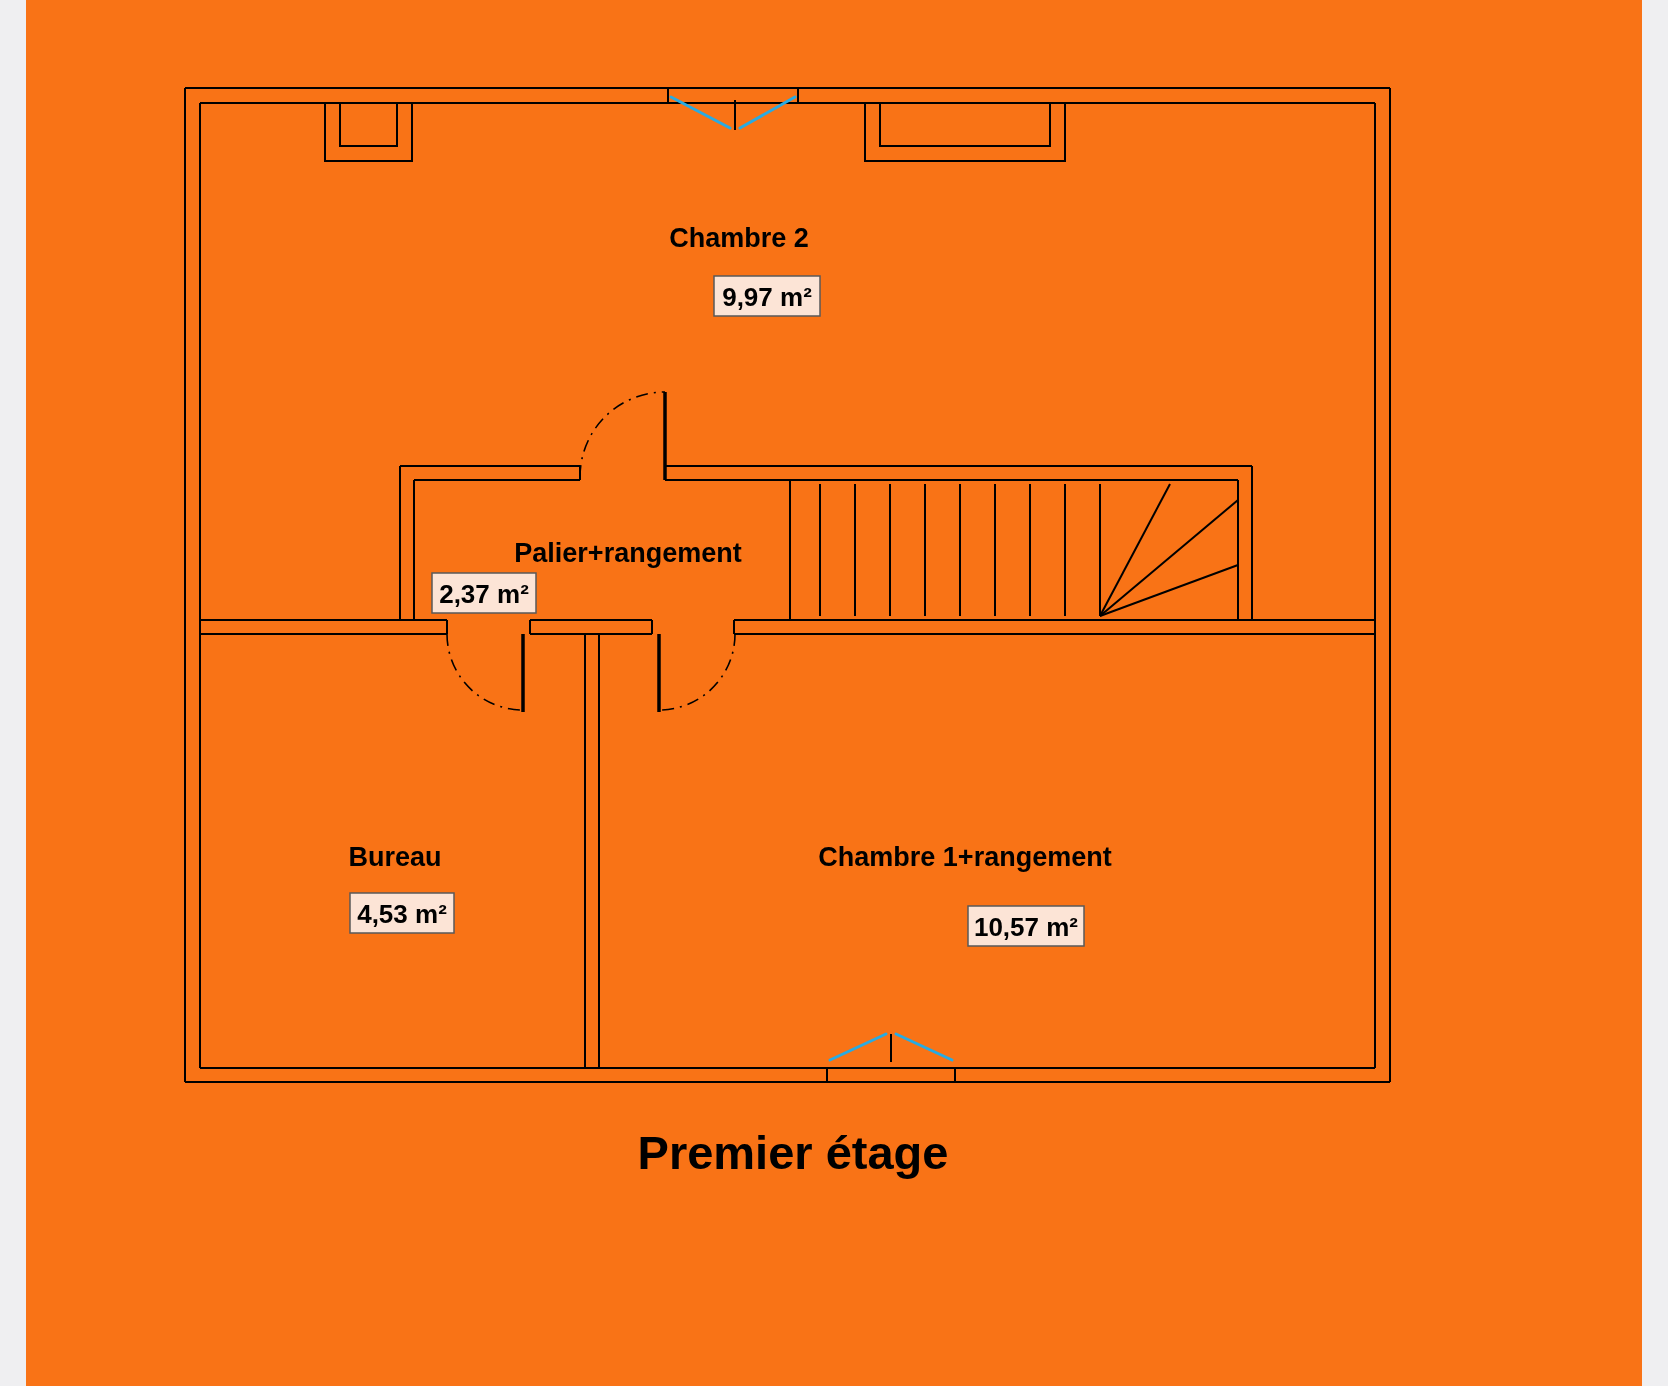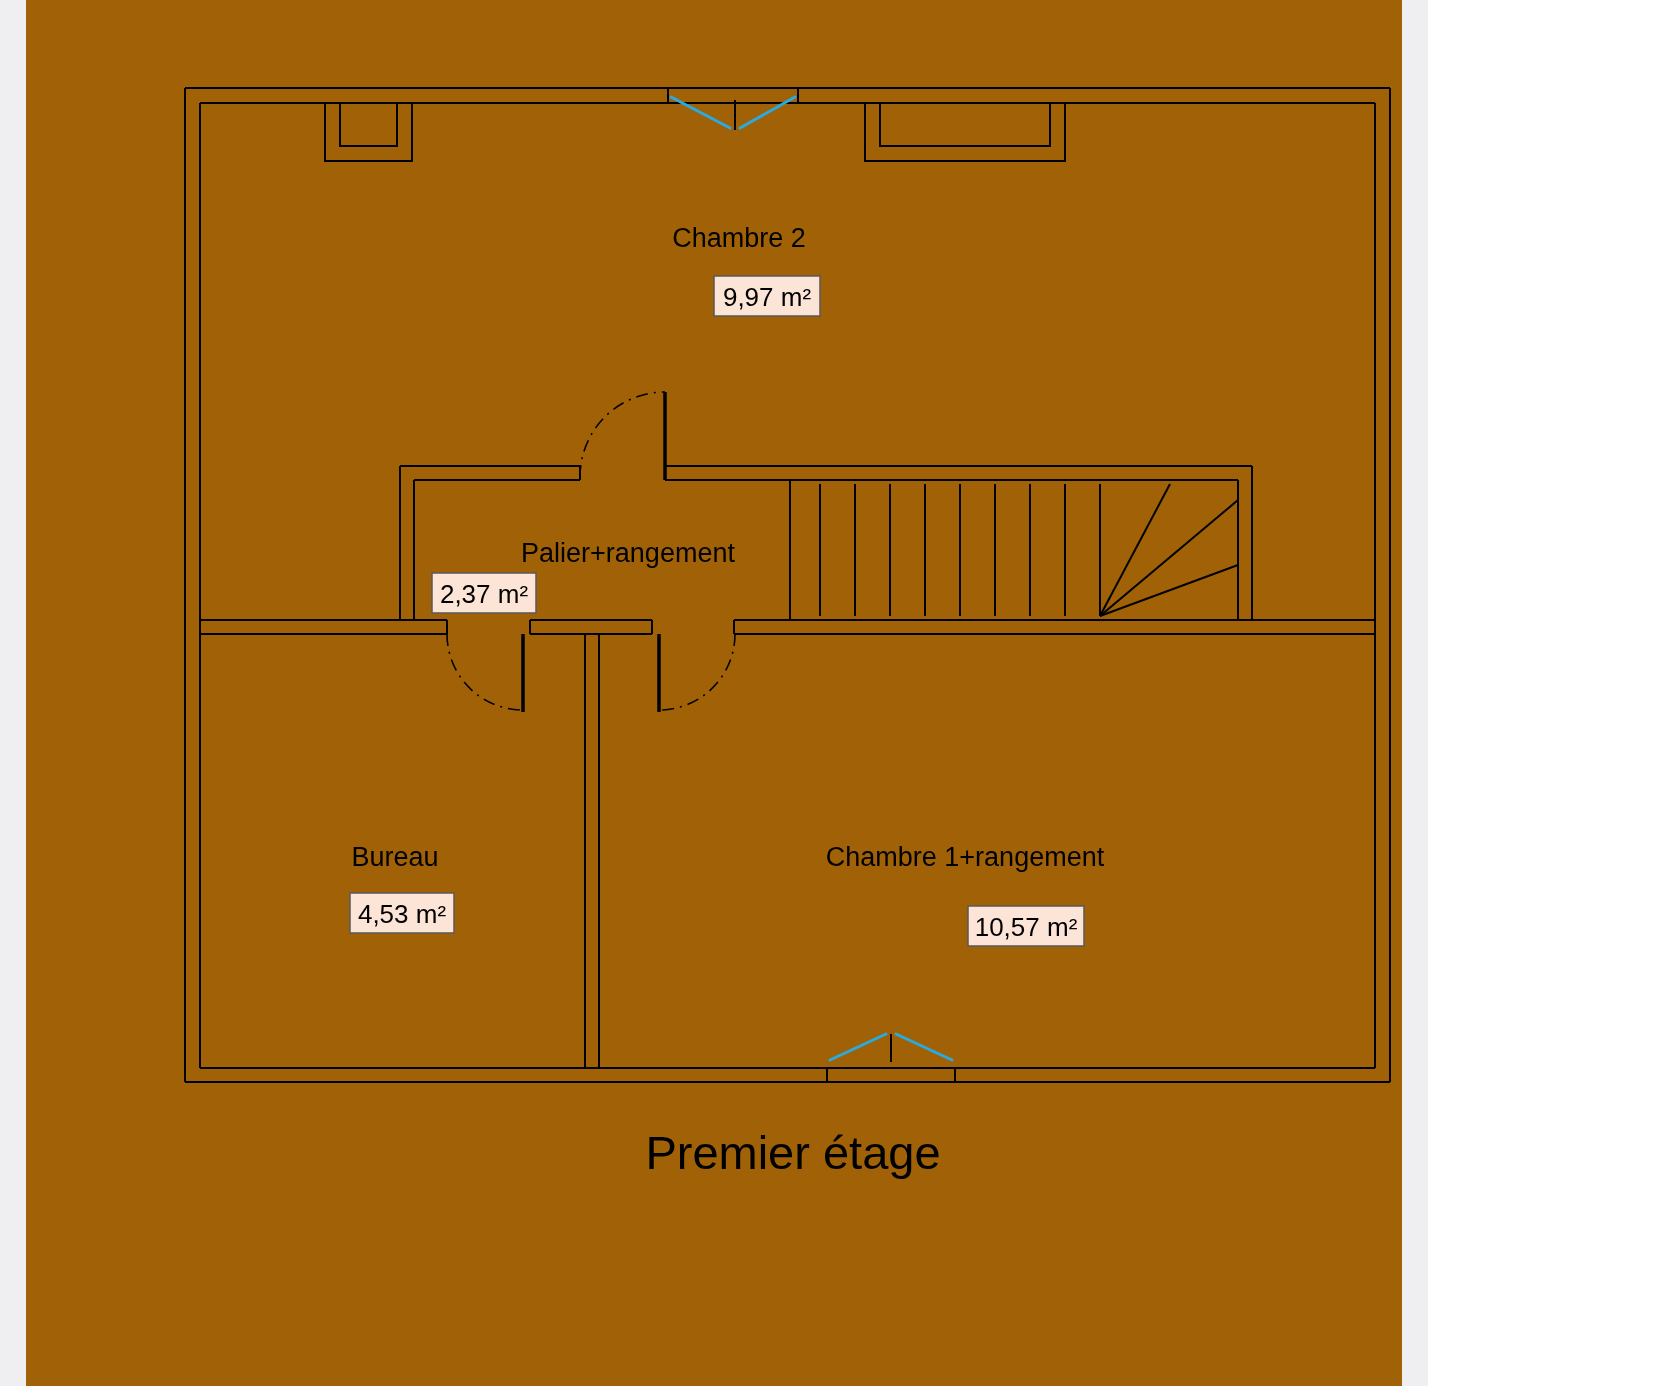--- a/index.html
+++ b/index.html
@@ -3,24 +3,25 @@
 <meta charset="utf-8">
 <style>
   html, body {
     margin: 0;
     padding: 0;
     background: #ffffff;
     font-family: "Liberation Sans", sans-serif;
   }
   .page {
     position: relative;
-    width: 1428px;
+    width: 1668px;
     height: 1386px;
-    background: #a16207;
+    background: #f97316;
     overflow: hidden;
+    font-weight: bold;
   }
   .side-band {
     position: absolute;
     top: 0;
     width: 26px;
     height: 100%;
     background: #efeff1;
   }
   .side-band.left  { left: 0; }
   .side-band.right { right: 0; }

